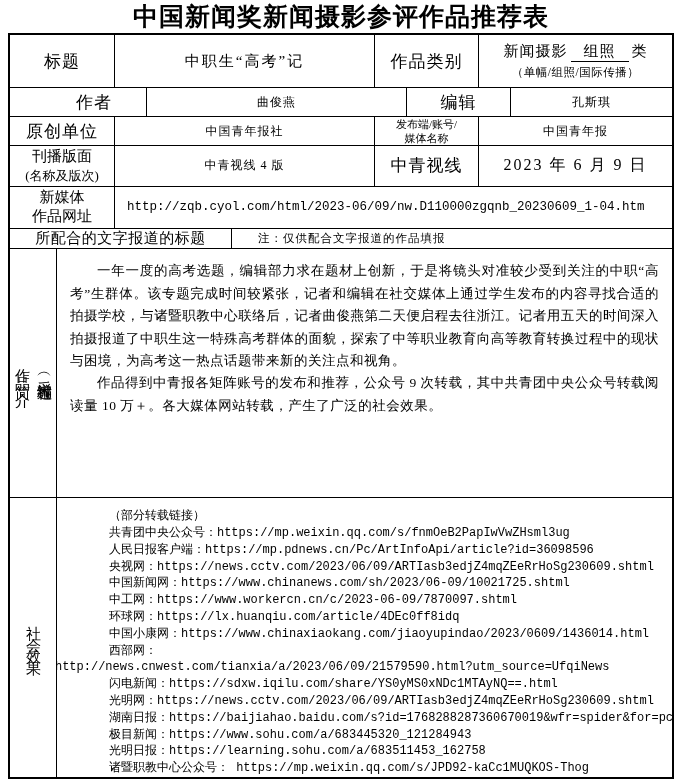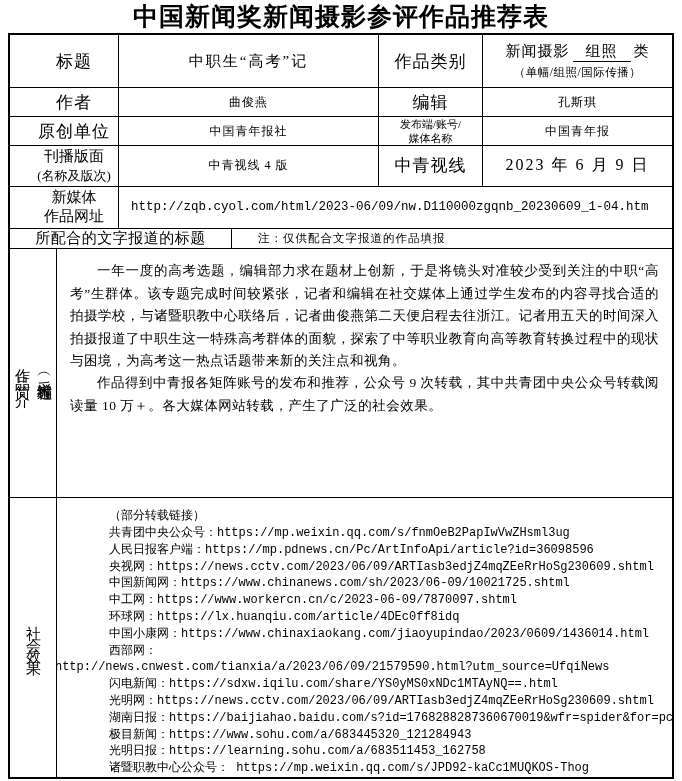--- a/index.html
+++ b/index.html
@@ -19,35 +19,35 @@
   }
   .form {
     width: 666px; height: 746px;
     margin: 0 auto 0 8px;
     border: 2px solid #000;
     display: flex; flex-direction: column;
   }
   .row { display: flex; border-bottom: 1px solid #000; }
   .row:last-child { border-bottom: none; }
   .r1 { height: 55px; }
-  .r2 { height: 30px; }
+  .r2 { height: 30px; padding-left: 32px; }
   .r3 { height: 29px; }
   .r4 { height: 42px; }
   .r5 { height: 44px; }
   .r6 { height: 21px; }
   .r7 { height: 258px; }
   .r8 { flex: 1; }
   .cell {
     border-right: 1px solid #000;
     display: flex; flex-direction: column;
     align-items: center; justify-content: center;
     overflow: hidden;
   }
   .cell:last-child { border-right: none; }
-  .w1 { width: 89px; margin-left: 20px; }
+  .w1 { width: 105px; }
   .w2 { width: 260px; }
   .w3 { width: 104px; }
   .w4 { flex: 1; }
   .wNarrow { width: 47px; }
   .wWide6 { width: 222px; }
   .lbl  { font-size: 17px; letter-spacing: 1px; }
   .lbl2line { font-size: 15px; line-height: 19px; text-align: center; }
   .sub { font-size: 13px; letter-spacing: 0; }
   .smalllbl { font-size: 11px; line-height: 14px; text-align: center; letter-spacing: 0; }
   .val { font-size: 12px; letter-spacing: 1px; }

